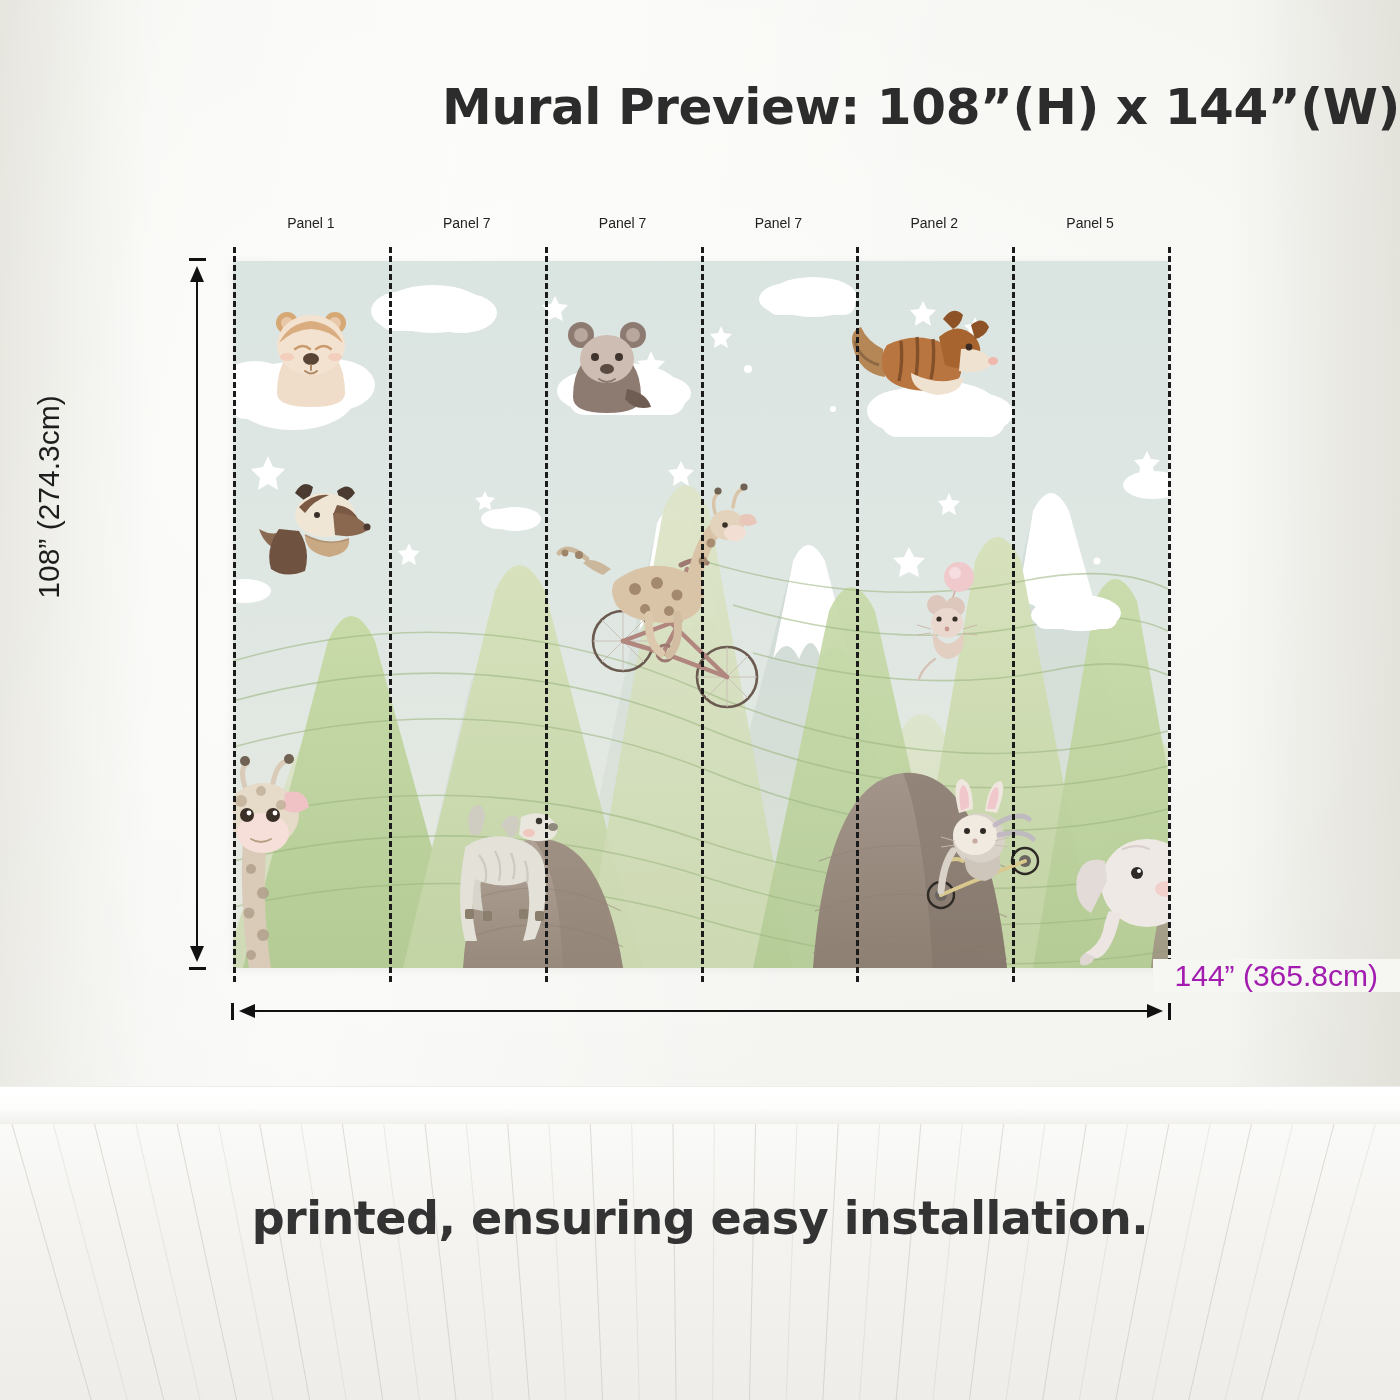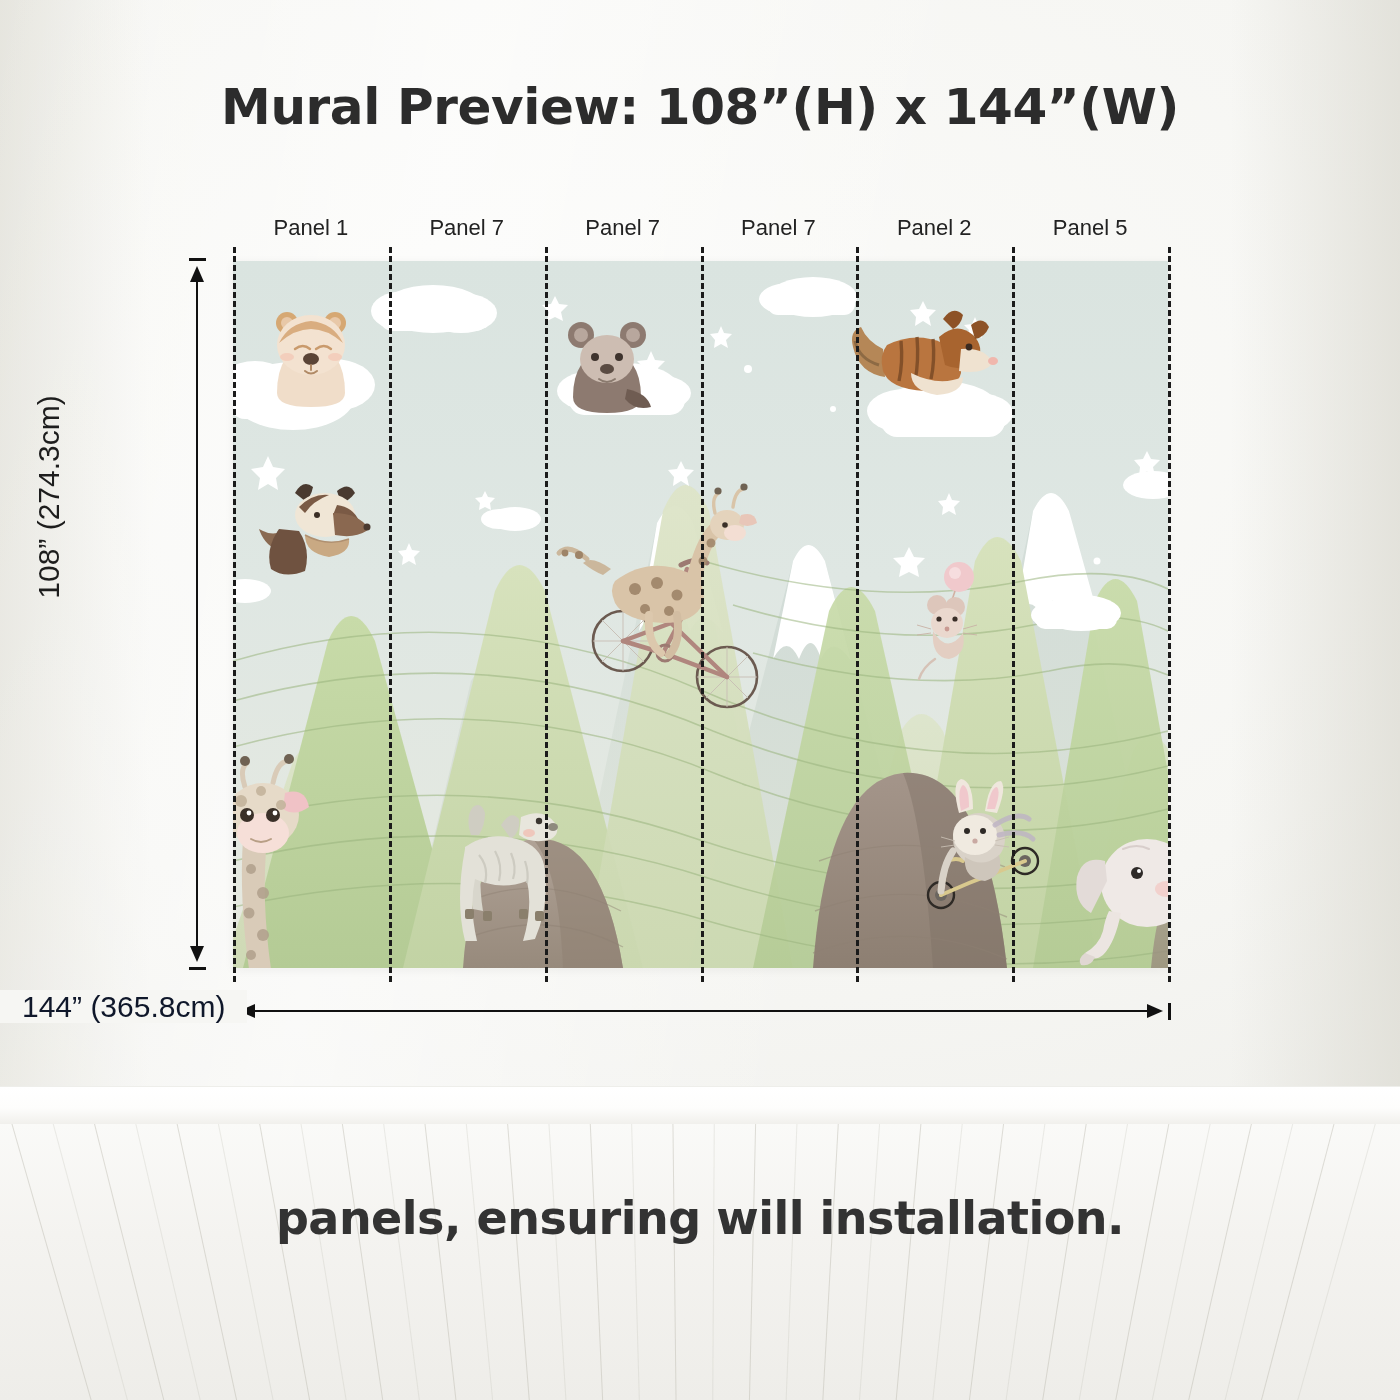--- a/index.html
+++ b/index.html
@@ -43,21 +43,21 @@
   .plank{
     position:absolute;top:-40px;width:1px;height:380px;
     background:rgba(186,184,174,.45);
     transform-origin:top center;
   }
   .plank.soft{background:rgba(196,194,184,.3);}
 
   
   .title{
     position:absolute;left:0;top:78px;width:1400px;
-    text-align:center;
+    text-align:right;
     font-size:50px;font-weight:bold;letter-spacing:-.4px;
     color:#2c2c2c;
     font-family:"DejaVu Sans", sans-serif;
   }
 
   
   .mural-wrap{
     position:absolute;left:233px;top:261px;width:935px;height:707px;
   }
   .mural-art{
@@ -70,21 +70,21 @@
 
   
   .vdash{
     position:absolute;top:-14px;height:735px;width:0;
     border-left:3px dashed #1b1b1b;
   }
 
   
   .panel-label{
     position:absolute;top:-46px;
-    font-size:22px;color:#222;font-weight:500;text-align:center;
+    font-size:14px;color:#222;font-weight:500;text-align:center;
     font-family:"Liberation Sans", sans-serif;
   }
 
   
   .dim-v{
     position:absolute;left:188px;top:258px;width:18px;height:712px;
   }
   .dim-v .line{
     position:absolute;left:8px;top:12px;width:2px;height:688px;background:#111;
   }
@@ -113,22 +113,22 @@
   .dim-h .cap-r{position:absolute;right:0px;top:1px;width:3px;height:17px;background:#111;}
   .dim-h .arr-l{
     position:absolute;left:8px;top:2px;width:0;height:0;
     border-top:7px solid transparent;border-bottom:7px solid transparent;border-right:16px solid #111;
   }
   .dim-h .arr-r{
     position:absolute;right:8px;top:2px;width:0;height:0;
     border-top:7px solid transparent;border-bottom:7px solid transparent;border-left:16px solid #111;
   }
   .dim-h-label{
-    position:absolute;left:0;top:990px;width:1400px;text-align:left;
-    font-size:30px;color:#0f172a;
+    position:absolute;left:0;top:959px;width:1400px;text-align:right;
+    font-size:30px;color:#a21caf;
   }
   .dim-h-label span{
     background:#f6f6f3;padding:0 22px;
   }
 
   
   .caption{
     position:absolute;left:0;top:1188px;width:1400px;text-align:center;
     font-size:46px;font-weight:bold;line-height:1.32;color:#333333;
     font-family:"DejaVu Sans", sans-serif;
@@ -598,14 +598,14 @@
       <div class="plank" style="left: 1176px; transform: rotate(10.88deg);"></div>
       <div class="plank soft" style="left: 1218px; transform: rotate(11.84deg);"></div>
       <div class="plank" style="left: 1260px; transform: rotate(12.8deg);"></div>
       <div class="plank soft" style="left: 1302px; transform: rotate(13.76deg);"></div>
       <div class="plank" style="left: 1344px; transform: rotate(14.72deg);"></div>
       <div class="plank soft" style="left: 1386px; transform: rotate(15.68deg);"></div>
     </div>
 </div>
 
 <div class="caption">
-  <div>panels, ensuring will installation.</div>
+  <div>printed, ensuring easy installation.</div>
 </div>
 
 </body></html>

